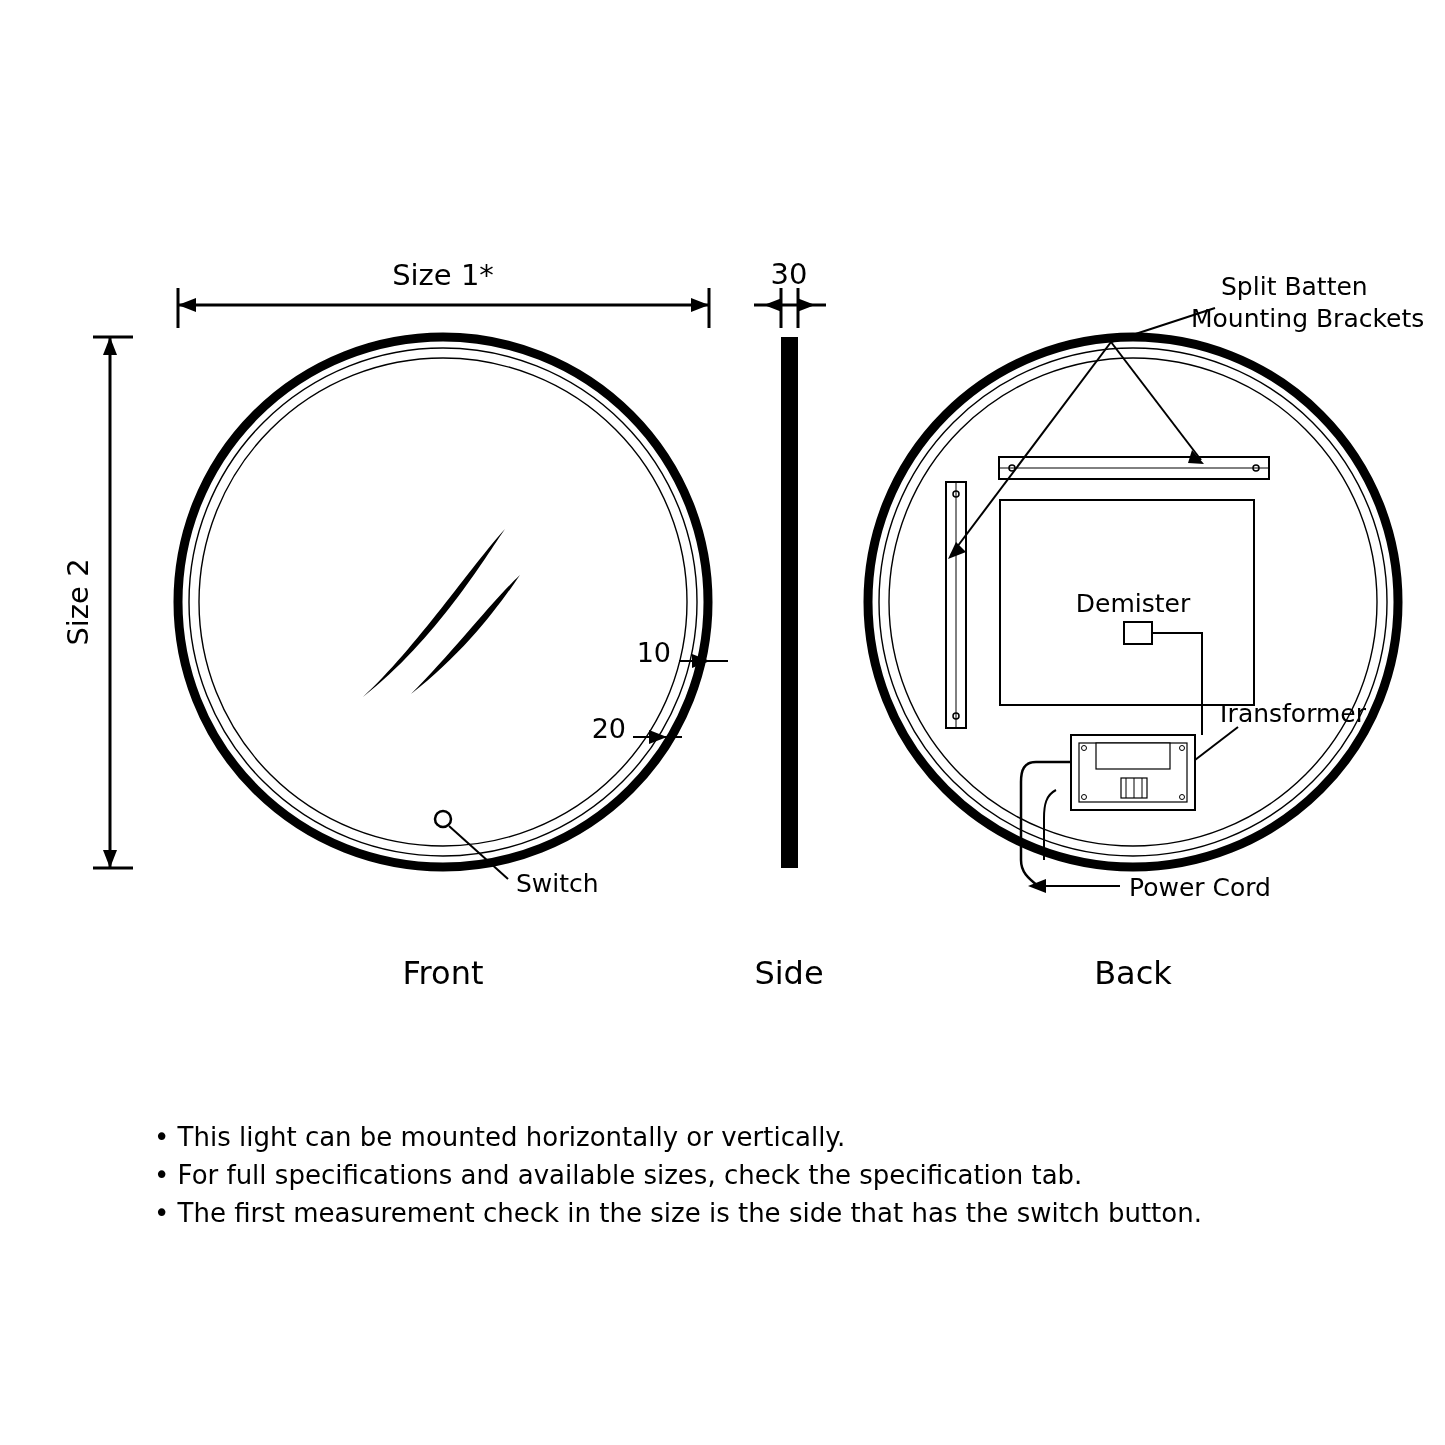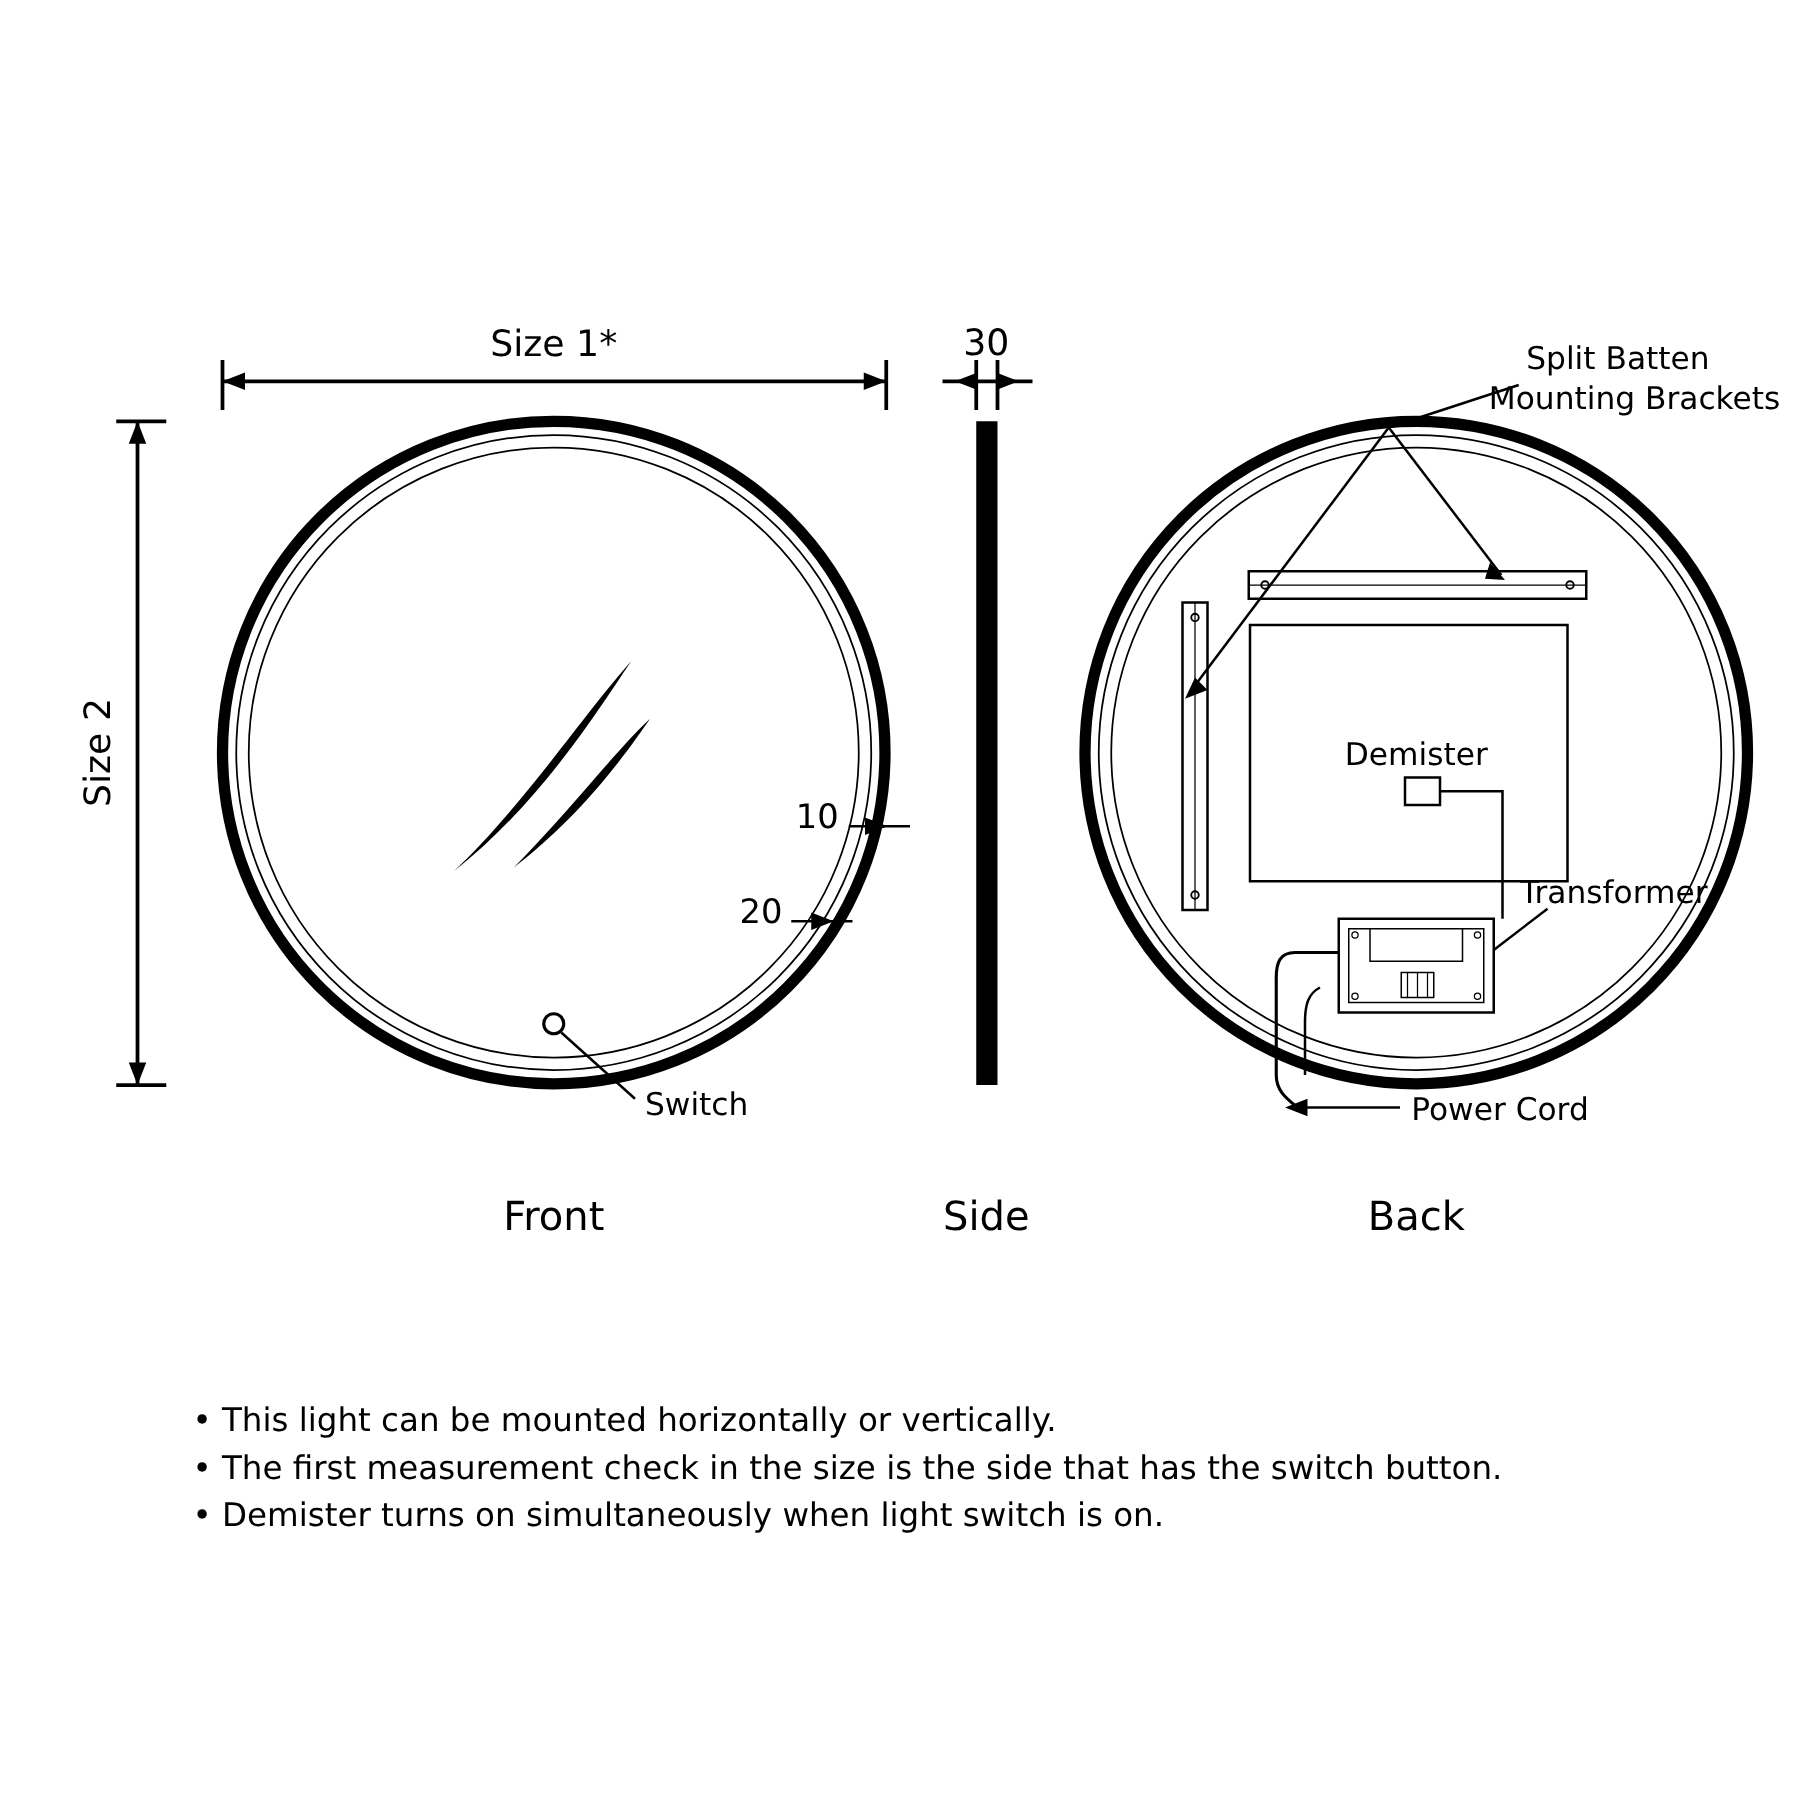--- a/index.html
+++ b/index.html
@@ -181,17 +181,17 @@
       <polygon points="1012,886 1030,879 1030,893" fill="#000"></polygon>
       <text class="lbl-part" x="1113" y="896">Power Cord</text>
     </g>
 
     <text class="lbl-view" x="1117" y="984" text-anchor="middle">Back</text>
 
   </svg>
 
   <div class="notes">
     <div class="note-line">• This light can be mounted horizontally or vertically.</div>
+    <div class="note-line">• For full specifications and available sizes, check the specification tab.</div>
     <div class="note-line">• The first measurement check in the size is the side that has the switch button.</div>
-    <div class="note-line">• Demister turns on simultaneously when light switch is on.</div>
   </div>
 
 </div>
 
 </body></html>

